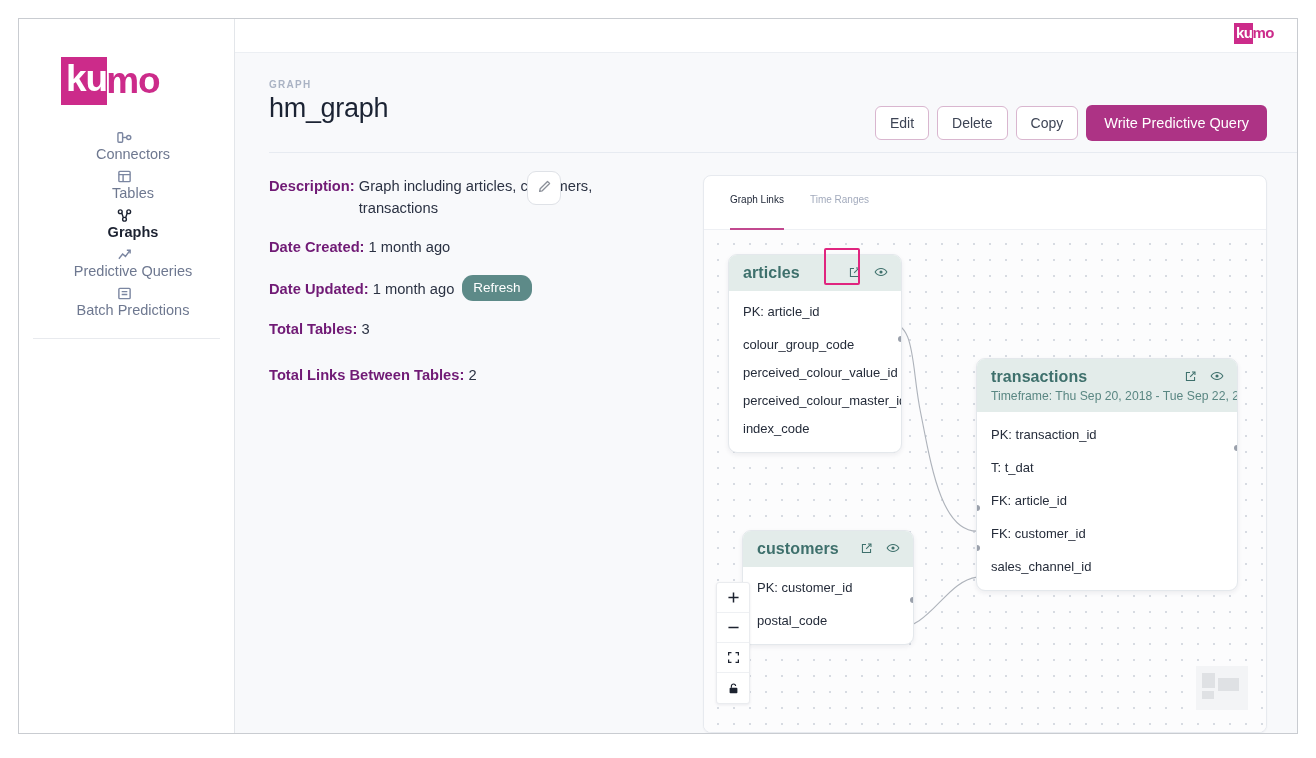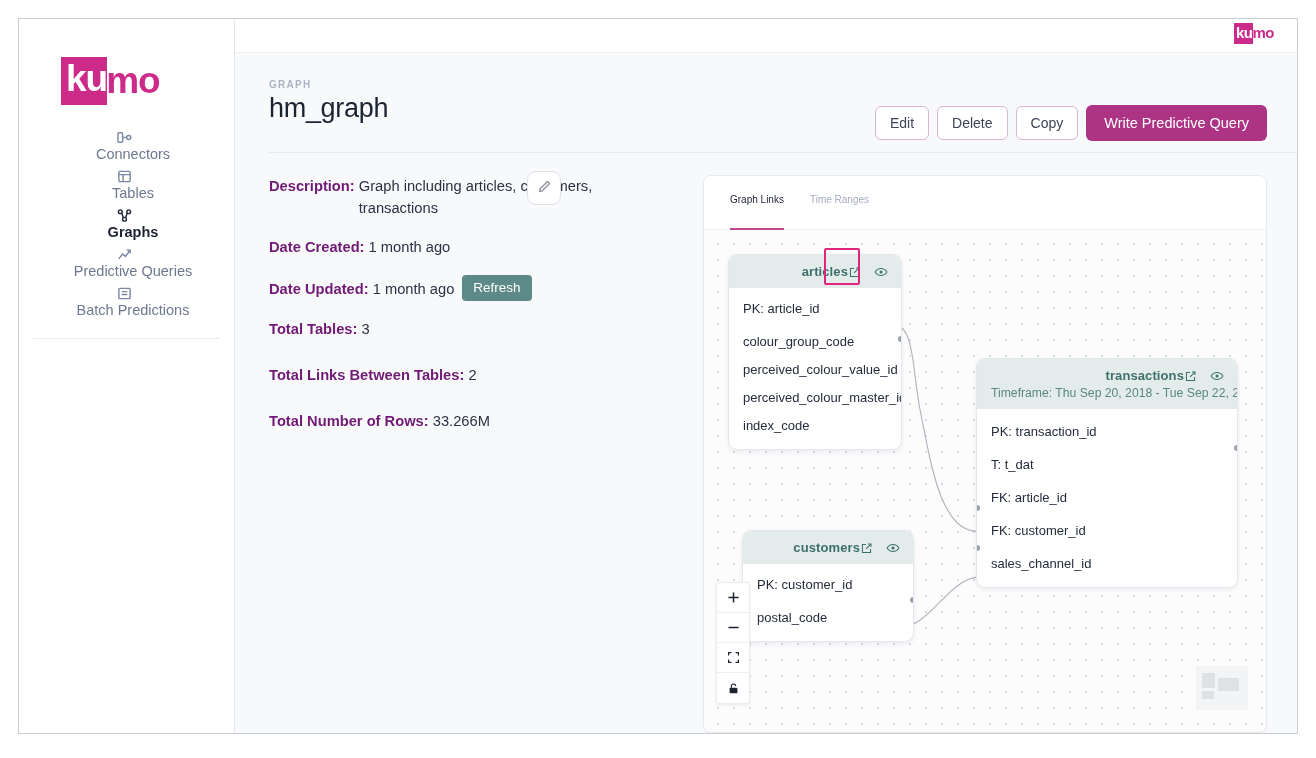--- a/index.html
+++ b/index.html
@@ -206,21 +206,21 @@
     border-radius: 9px;
     background: #ffffff;
     display: flex; align-items: center; justify-content: center;
     cursor: pointer;
   }
   #refresh-btn {
     display: inline-block;
     background: #5d8a88;
     color: #ffffff;
     font-size: 13.5px;
-    border-radius: 4px;
+    border-radius: 11px;
     padding: 5px 11px 6px 11px;
     border: none;
     font-family: inherit;
     cursor: pointer;
     margin-left: 8px;
     vertical-align: 2px;
   }
   .gap-row { margin-bottom: 24px; }
 
   
@@ -274,25 +274,24 @@
     box-shadow: 0 2px 5px rgba(25,35,60,0.07);
     overflow: hidden;
   }
   .node-head {
     background: #e3ecea;
     padding: 9px 13px 9px 14px;
     display: flex; align-items: flex-start;
   }
   .node-head-txt { flex: 1 1 auto; min-width: 0; }
   .node-title {
-    font-size: 13px;
+    font-size: 16px;
     font-weight: 700;
     color: #3e706c;
     letter-spacing: 0.1px;
-    text-align: right;
   }
   .node-sub {
     font-size: 12.2px;
     color: #5a8783;
     margin-top: 3px;
     white-space: nowrap;
   }
   .node-head-icons { display: flex; gap: 13px; align-items: center; padding-top: 1px; }
   .node-ico { color: #3e706c; cursor: pointer; display:flex; }
   .node-body { padding: 12px 14px 13px 14px; }
@@ -475,23 +474,20 @@
           </div>
 
           <div class="info-row gap-row">
             <b>Total Tables:</b>&nbsp;<span>3</span>
           </div>
 
           <div class="info-row gap-row">
             <b>Total Links Between Tables:</b>&nbsp;<span>2</span>
           </div>
 
-          <div class="info-row">
-            <b>Total Number of Rows:</b>&nbsp;<span>33.266M</span>
-          </div>
 
         </div>
 
         <div id="graph-card">
 
           <div id="tabs">
             <div class="tab active">Graph Links</div>
             <div class="tab">Time Ranges</div>
           </div>
 

